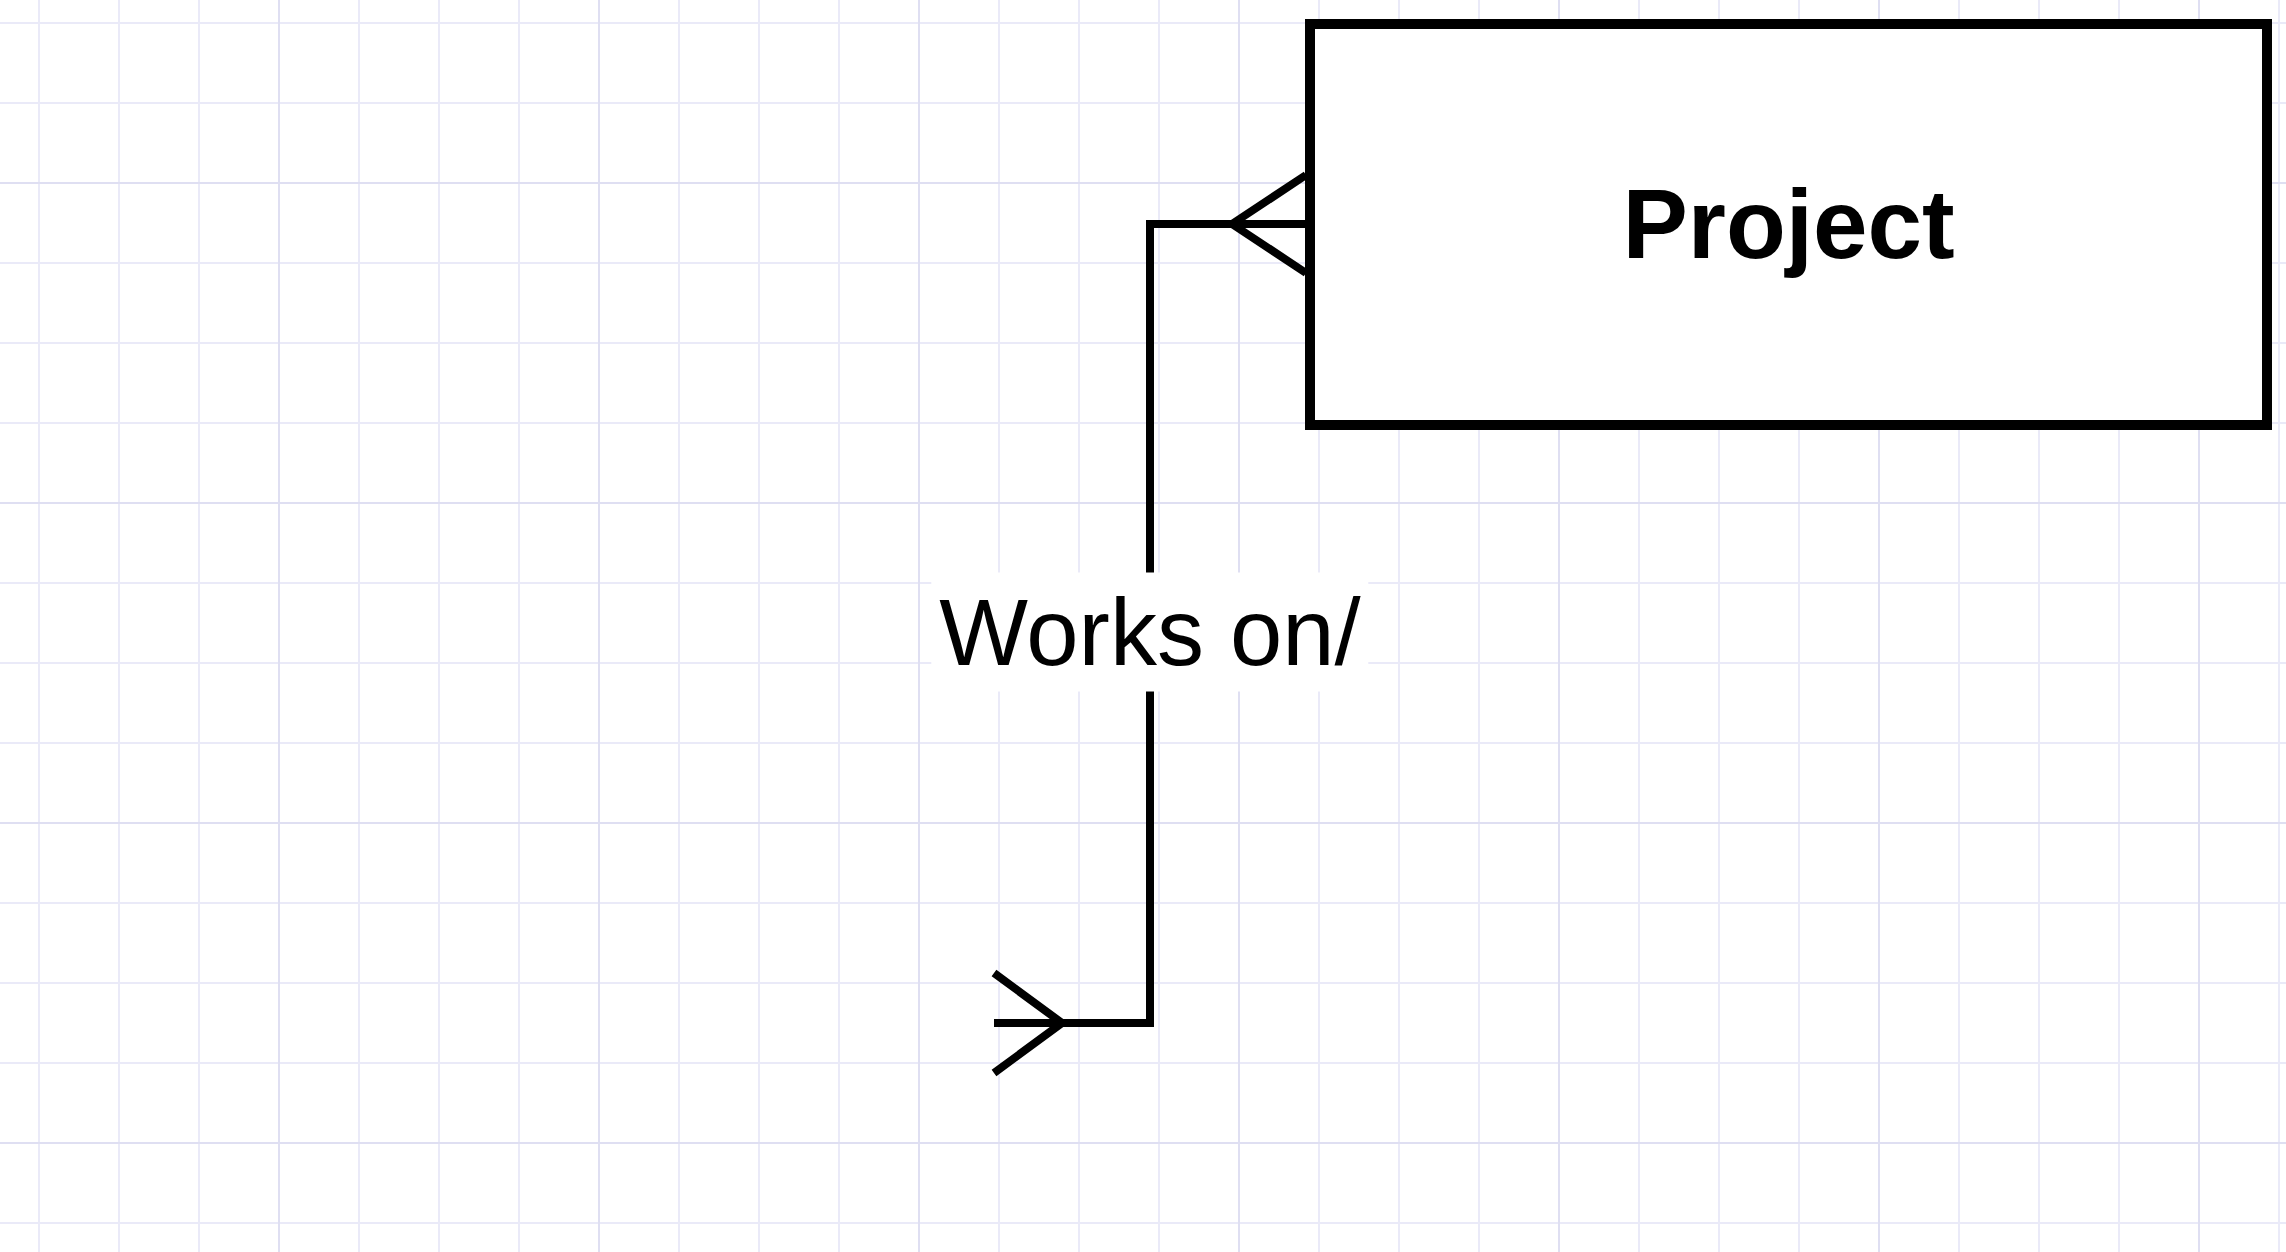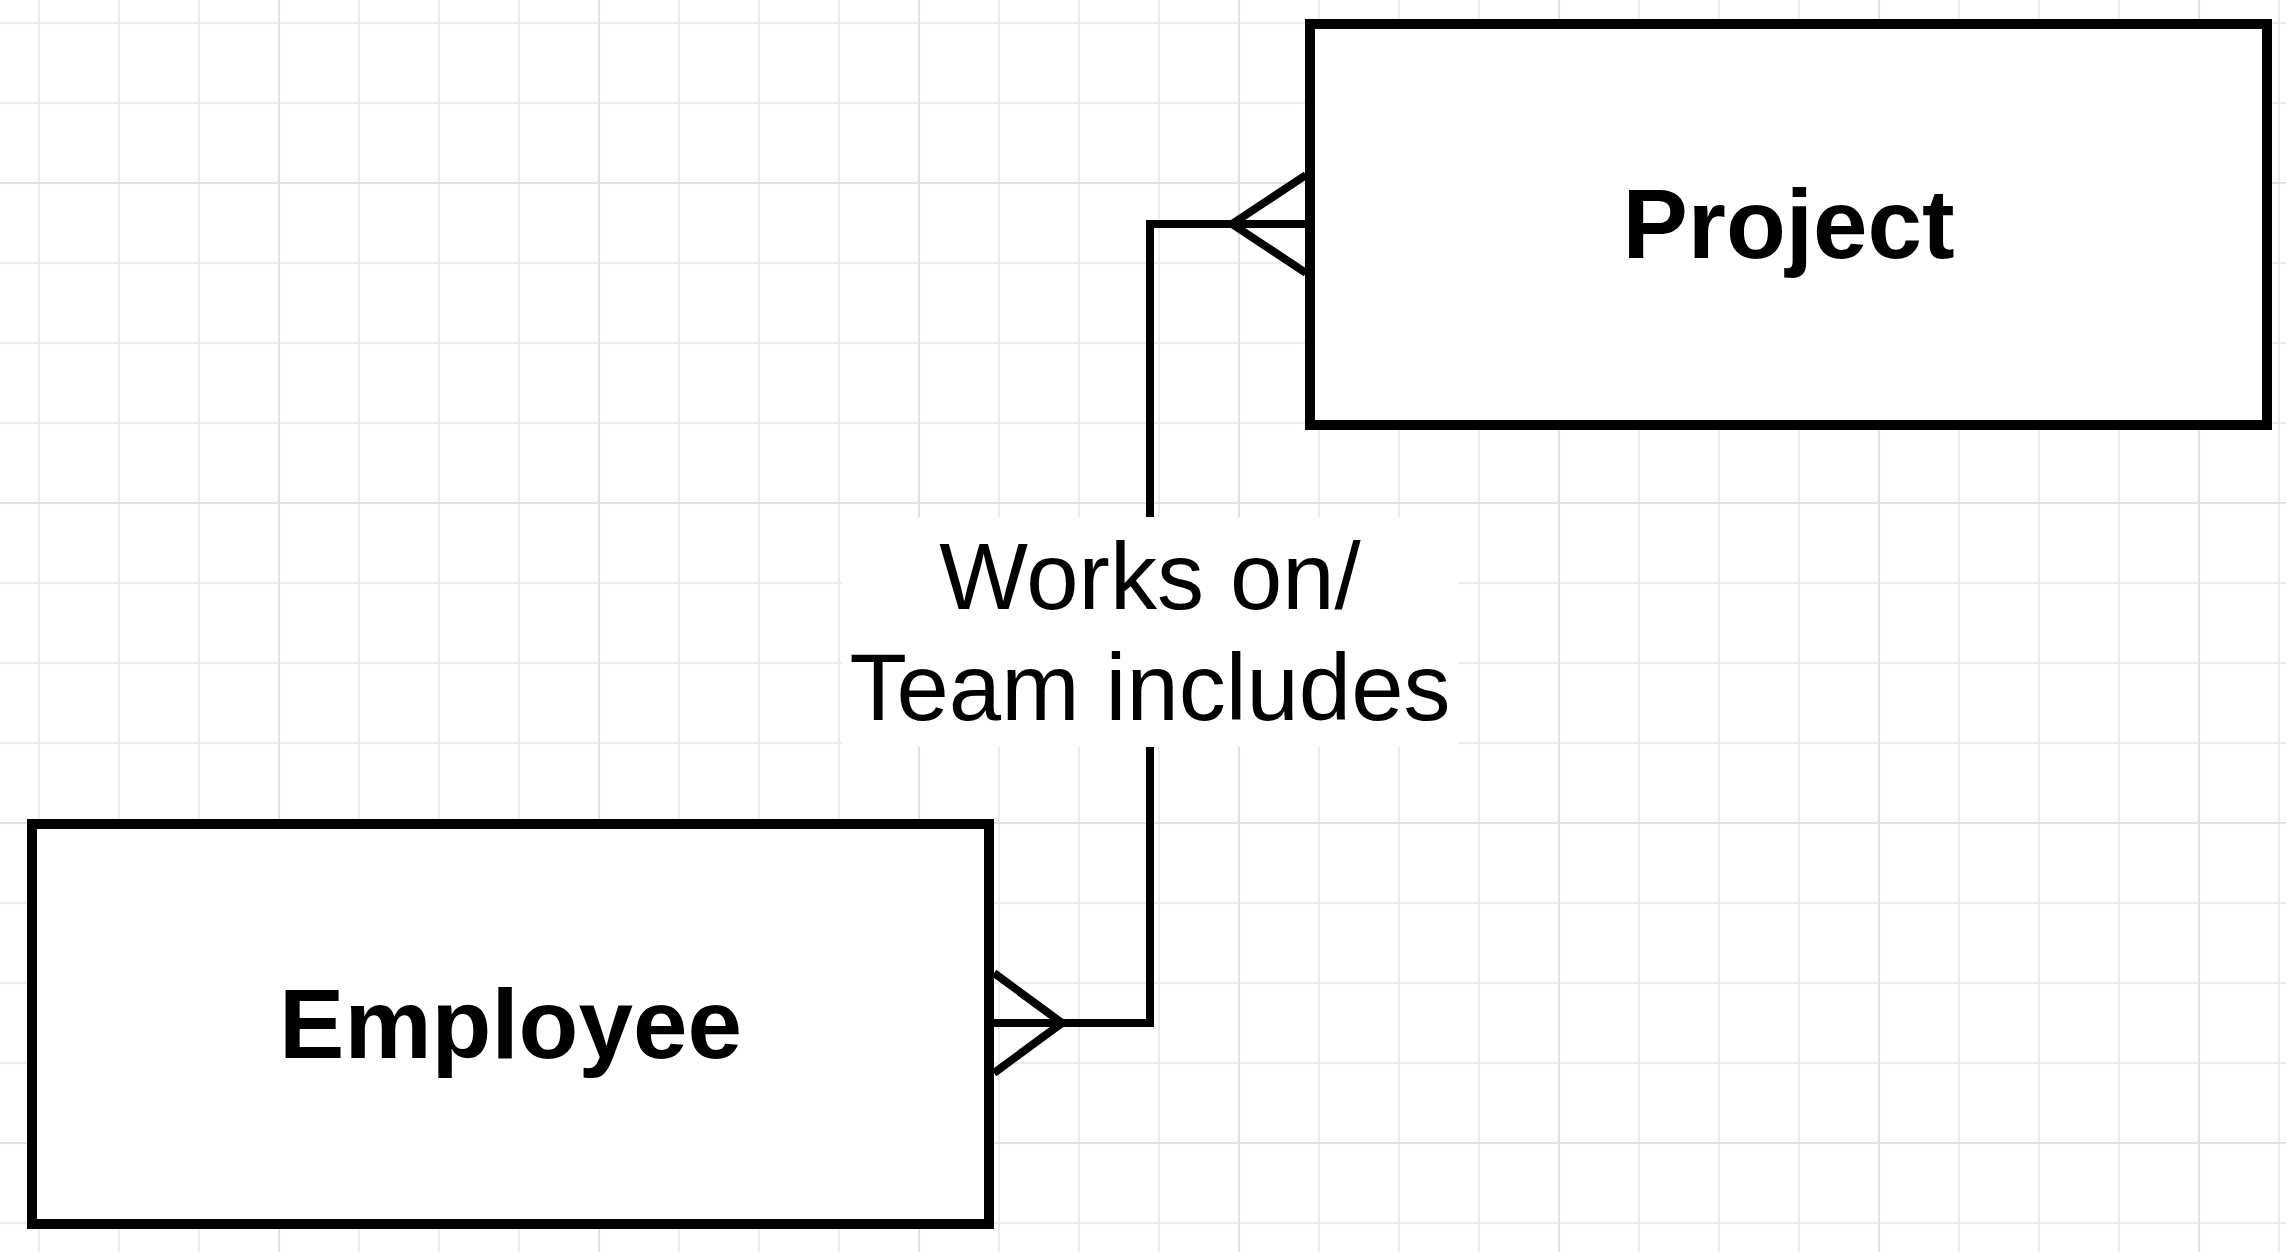--- a/index.html
+++ b/index.html
@@ -70,22 +70,18 @@
       <path d="M 994 1023 L 1150 1023 L 1150 224 L 1306 224"></path>
       <path d="M 1062 1023 L 994 973 M 1062 1023 L 994 1073"></path>
       <path d="M 1232 224 L 1306 175 M 1232 224 L 1306 273"></path>
     </g>
   </svg>
 
   <div class="entity entity-project">
     <span class="entity-title">Project</span>
   </div>
 
-  <div class="entity entity-employee">
-    <span class="entity-title">Employee</span>
-  </div>
 
   <div class="edge-label">
     <div>Works on/</div>
-    <div>Team includes</div>
   </div>
 
 </div>
 
 </body></html>

